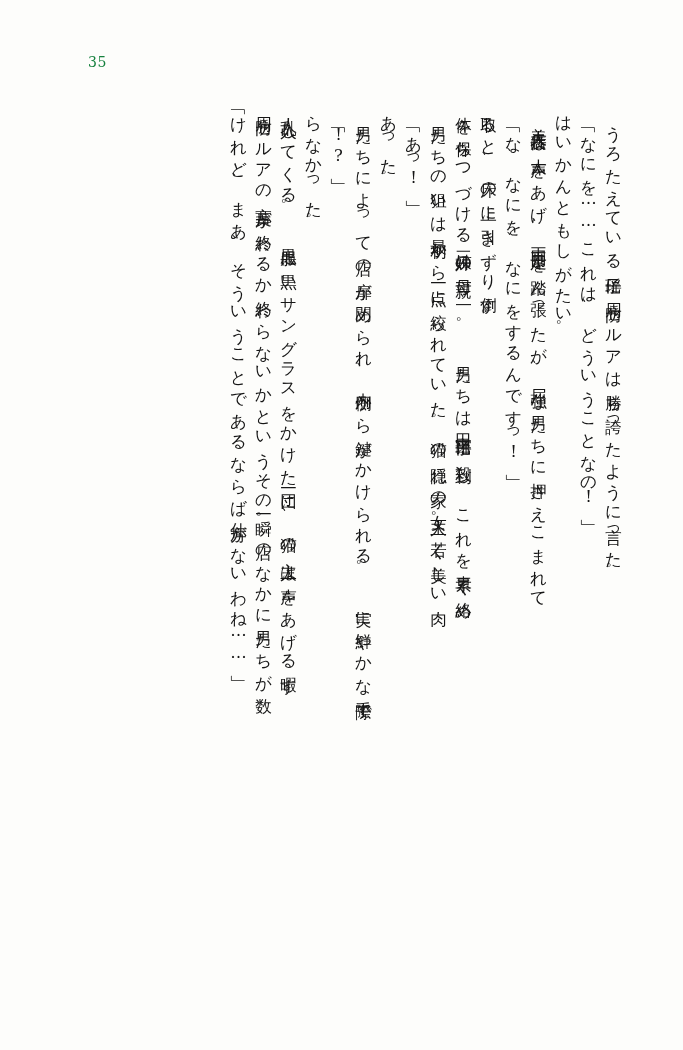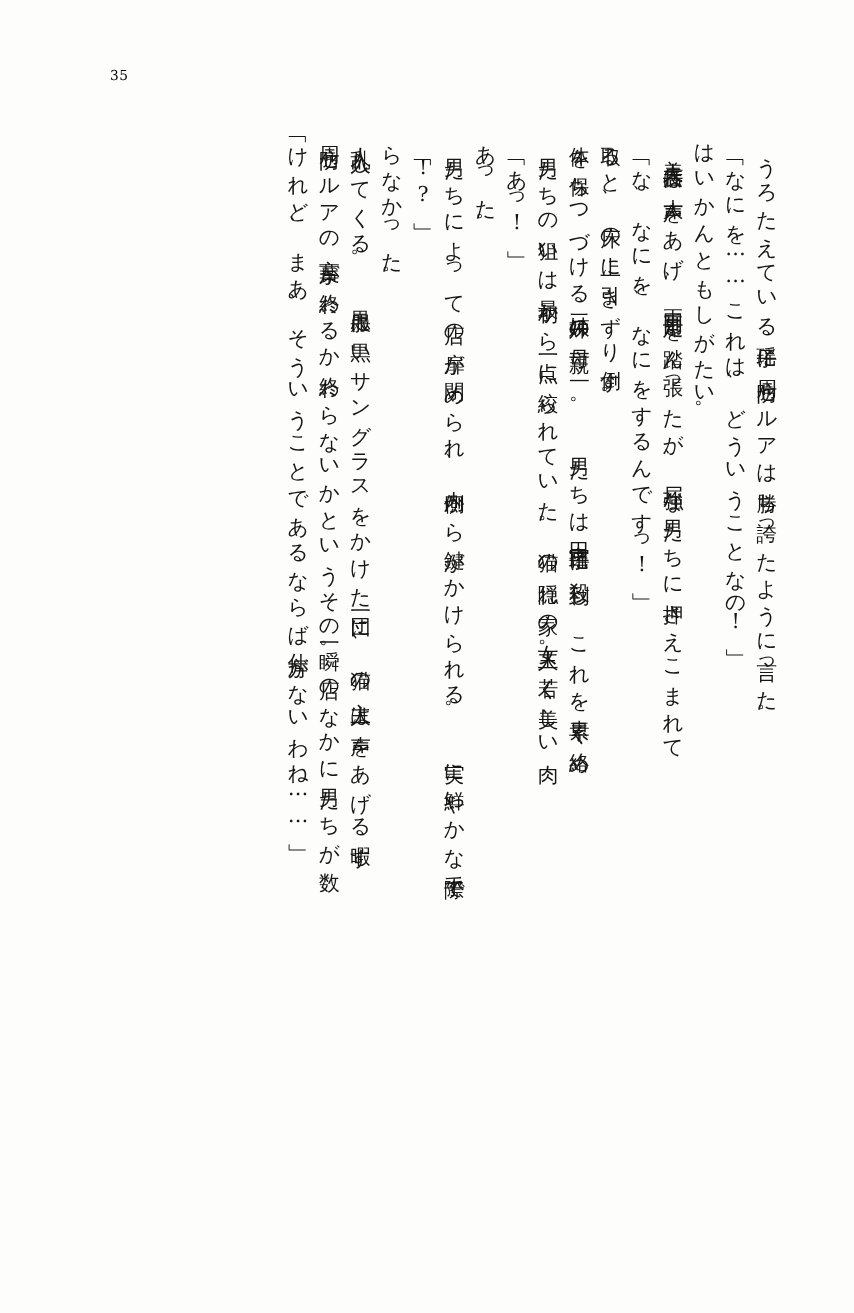--- a/index.html
+++ b/index.html
@@ -18,23 +18,23 @@
     position: relative;
     width: 683px;
     height: 1050px;
     background: #fdfdfb;
   }
   
   .page-number {
     position: absolute;
     top: 54px;
     left: 88px;
-    font-size: 11px;
+    font-size: 14px;
     font-family: "DejaVu Serif", "Liberation Serif", serif;
-    color: #000000;
+    color: #15803d;
     letter-spacing: 0.5px;
   }
   
   .text-block {
     position: absolute;
     top: 104px;
     right: 62px;
     height: 800px;
     display: flex;
     flex-direction: row;

